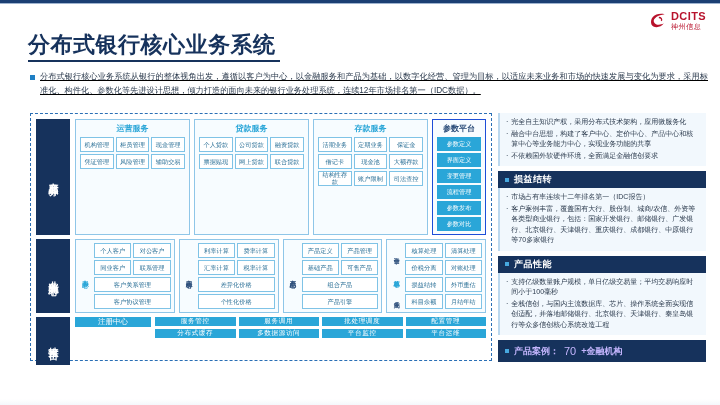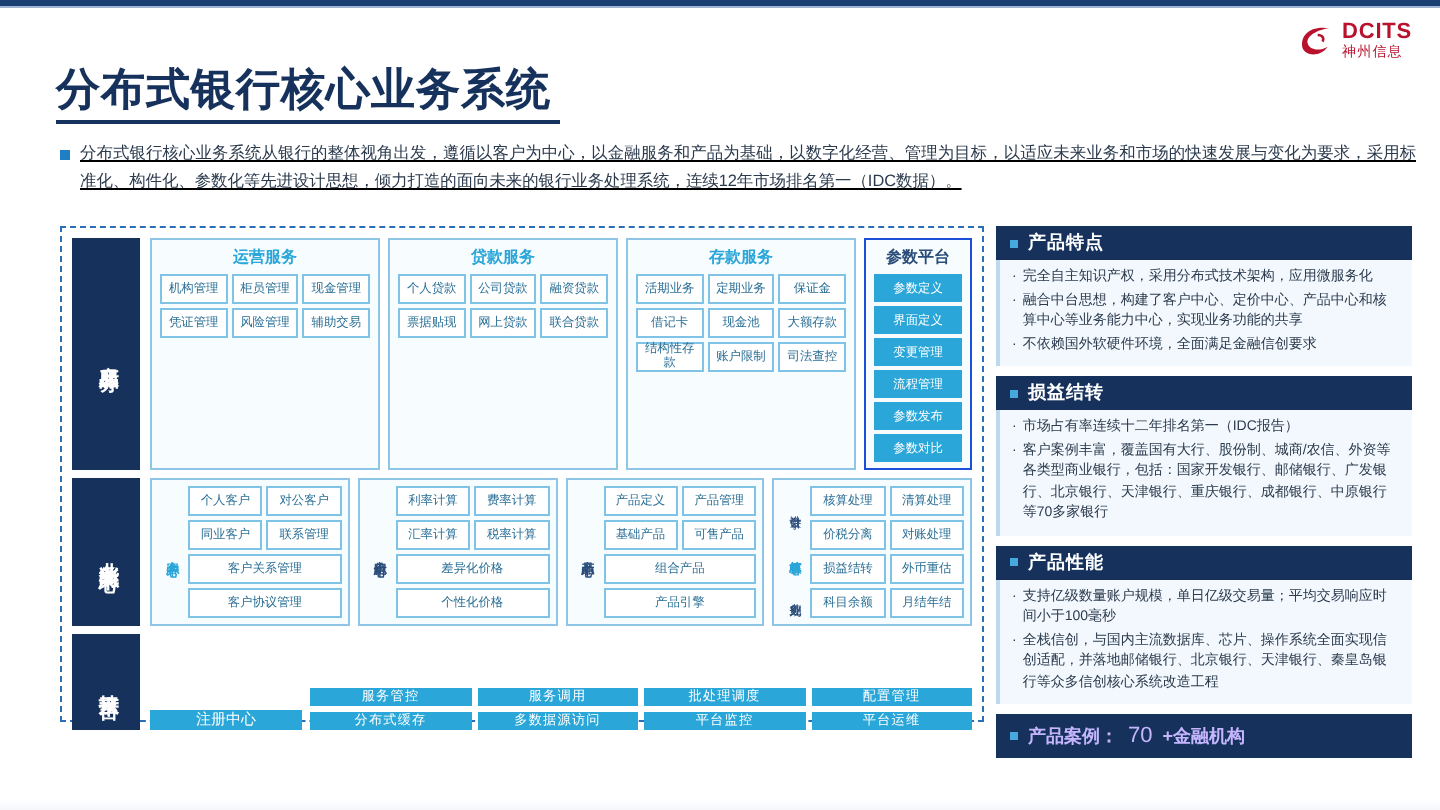--- a/index.html
+++ b/index.html
@@ -90,21 +90,21 @@
   .cap-vstack span {
     color: #2b4d7a; font-size: 6px; writing-mode: vertical-rl; text-orientation: upright; letter-spacing: .3px;
   }
   .cap-vstack span.mid { color: #2aa6d8; font-weight: bold; }
   .cap-cells { flex: 1 1 auto; display: flex; flex-direction: column; gap: 2px; }
   .cap-row { display: flex; gap: 2px; }
   .cap-row .cell { flex: 1 1 0; }
   .cell.wide { width: 100%; }
 
   
-  .tech-body { flex: 1 1 auto; display: flex; gap: 4px; align-items: flex-end; }
+  .tech-body { flex: 1 1 auto; display: flex; gap: 4px; align-items: flex-start; }
   .tech-reg {
     width: 76px; flex: 0 0 auto; background: #2aa6d8; color: #fff;
     font-size: 7.5px; display: flex; align-items: center; justify-content: center;
   }
   .tech-grid { flex: 1 1 auto; display: grid; grid-template-columns: repeat(4, 1fr); grid-template-rows: 1fr 1fr; gap: 3px; }
   .tech-chip {
     background: #2aa6d8; color: #ffffff; font-size: 6.6px;
     display: flex; align-items: center; justify-content: center; letter-spacing: .6px;
   }
 
@@ -305,24 +305,20 @@
         <div class="tech-chip">平台监控</div>
         <div class="tech-chip">平台运维</div>
       </div>
     </div>
   </div>
 </div>
 
 <div class="right-panel">
 
   <div class="sect">
-    <div class="sect-head">
-      <span class="sq"></span>
-      <span class="ttl">产品特点</span>
-    </div>
     <div class="sect-body">
       <div class="li">
           <span class="dot">·</span>
           <span>完全自主知识产权，采用分布式技术架构，应用微服务化</span>
         </div>
       <div class="li">
           <span class="dot">·</span>
           <span>融合中台思想，构建了客户中心、定价中心、产品中心和核算中心等业务能力中心，实现业务功能的共享</span>
         </div>
       <div class="li">

